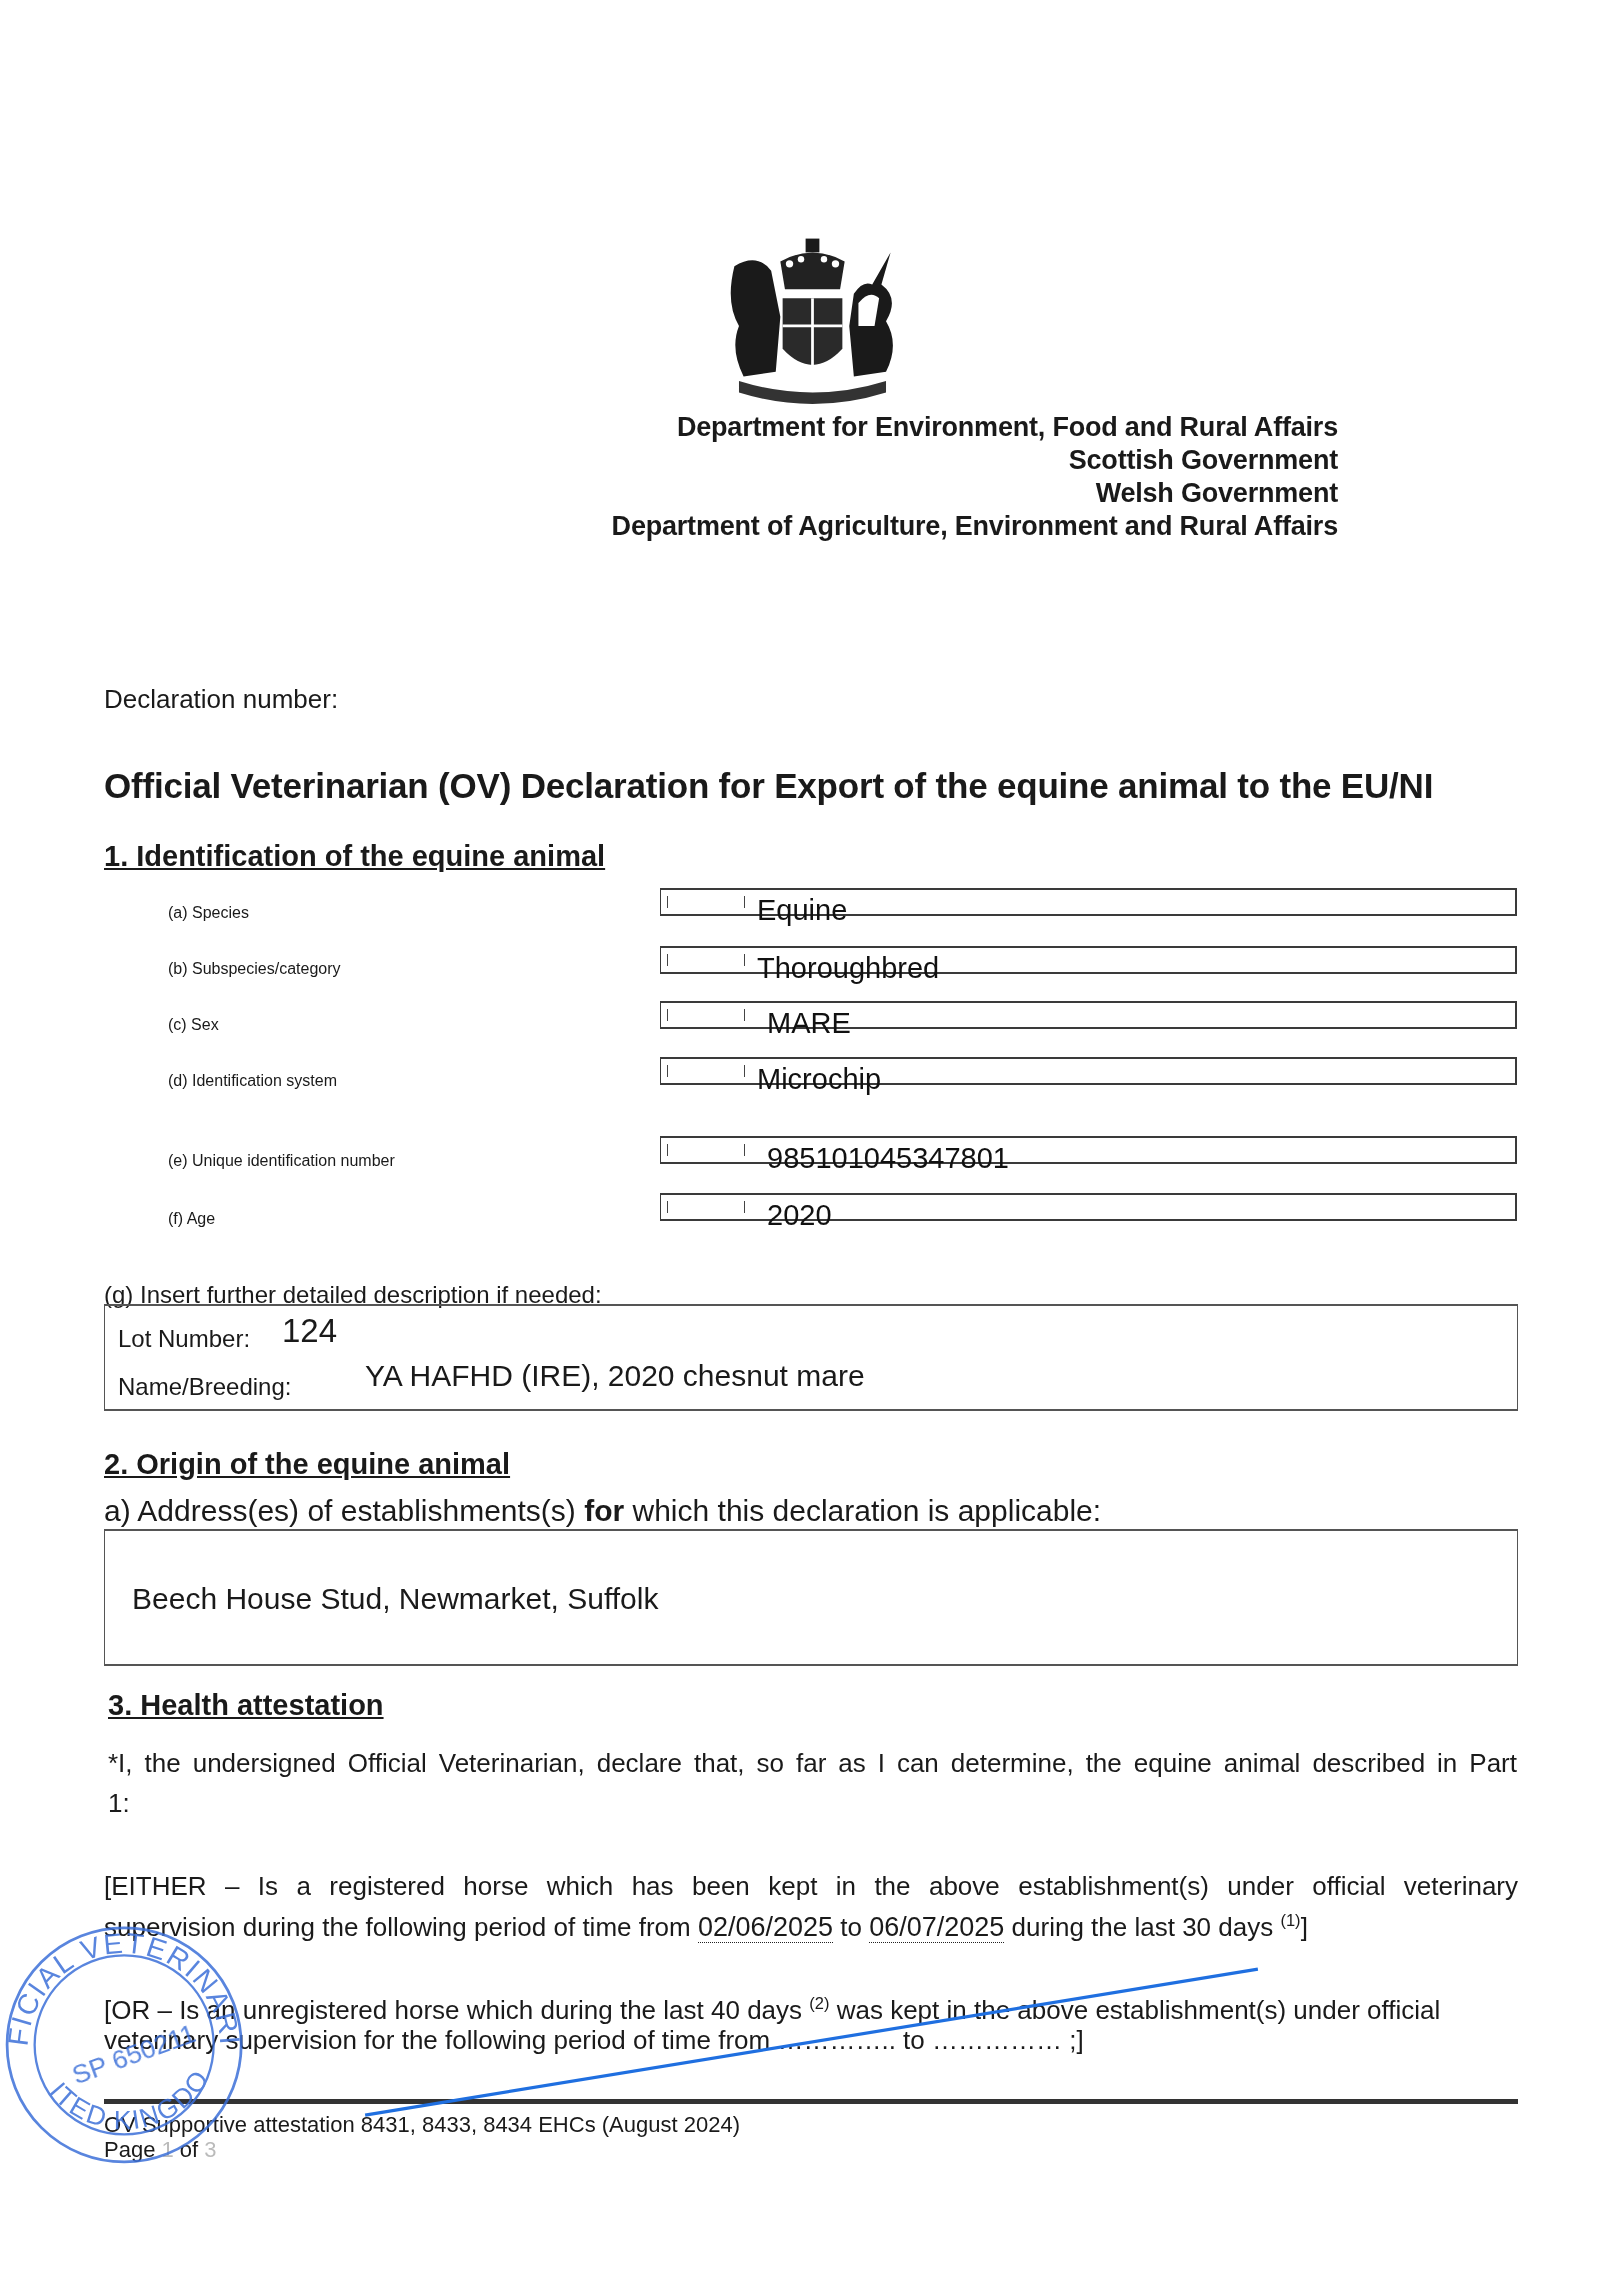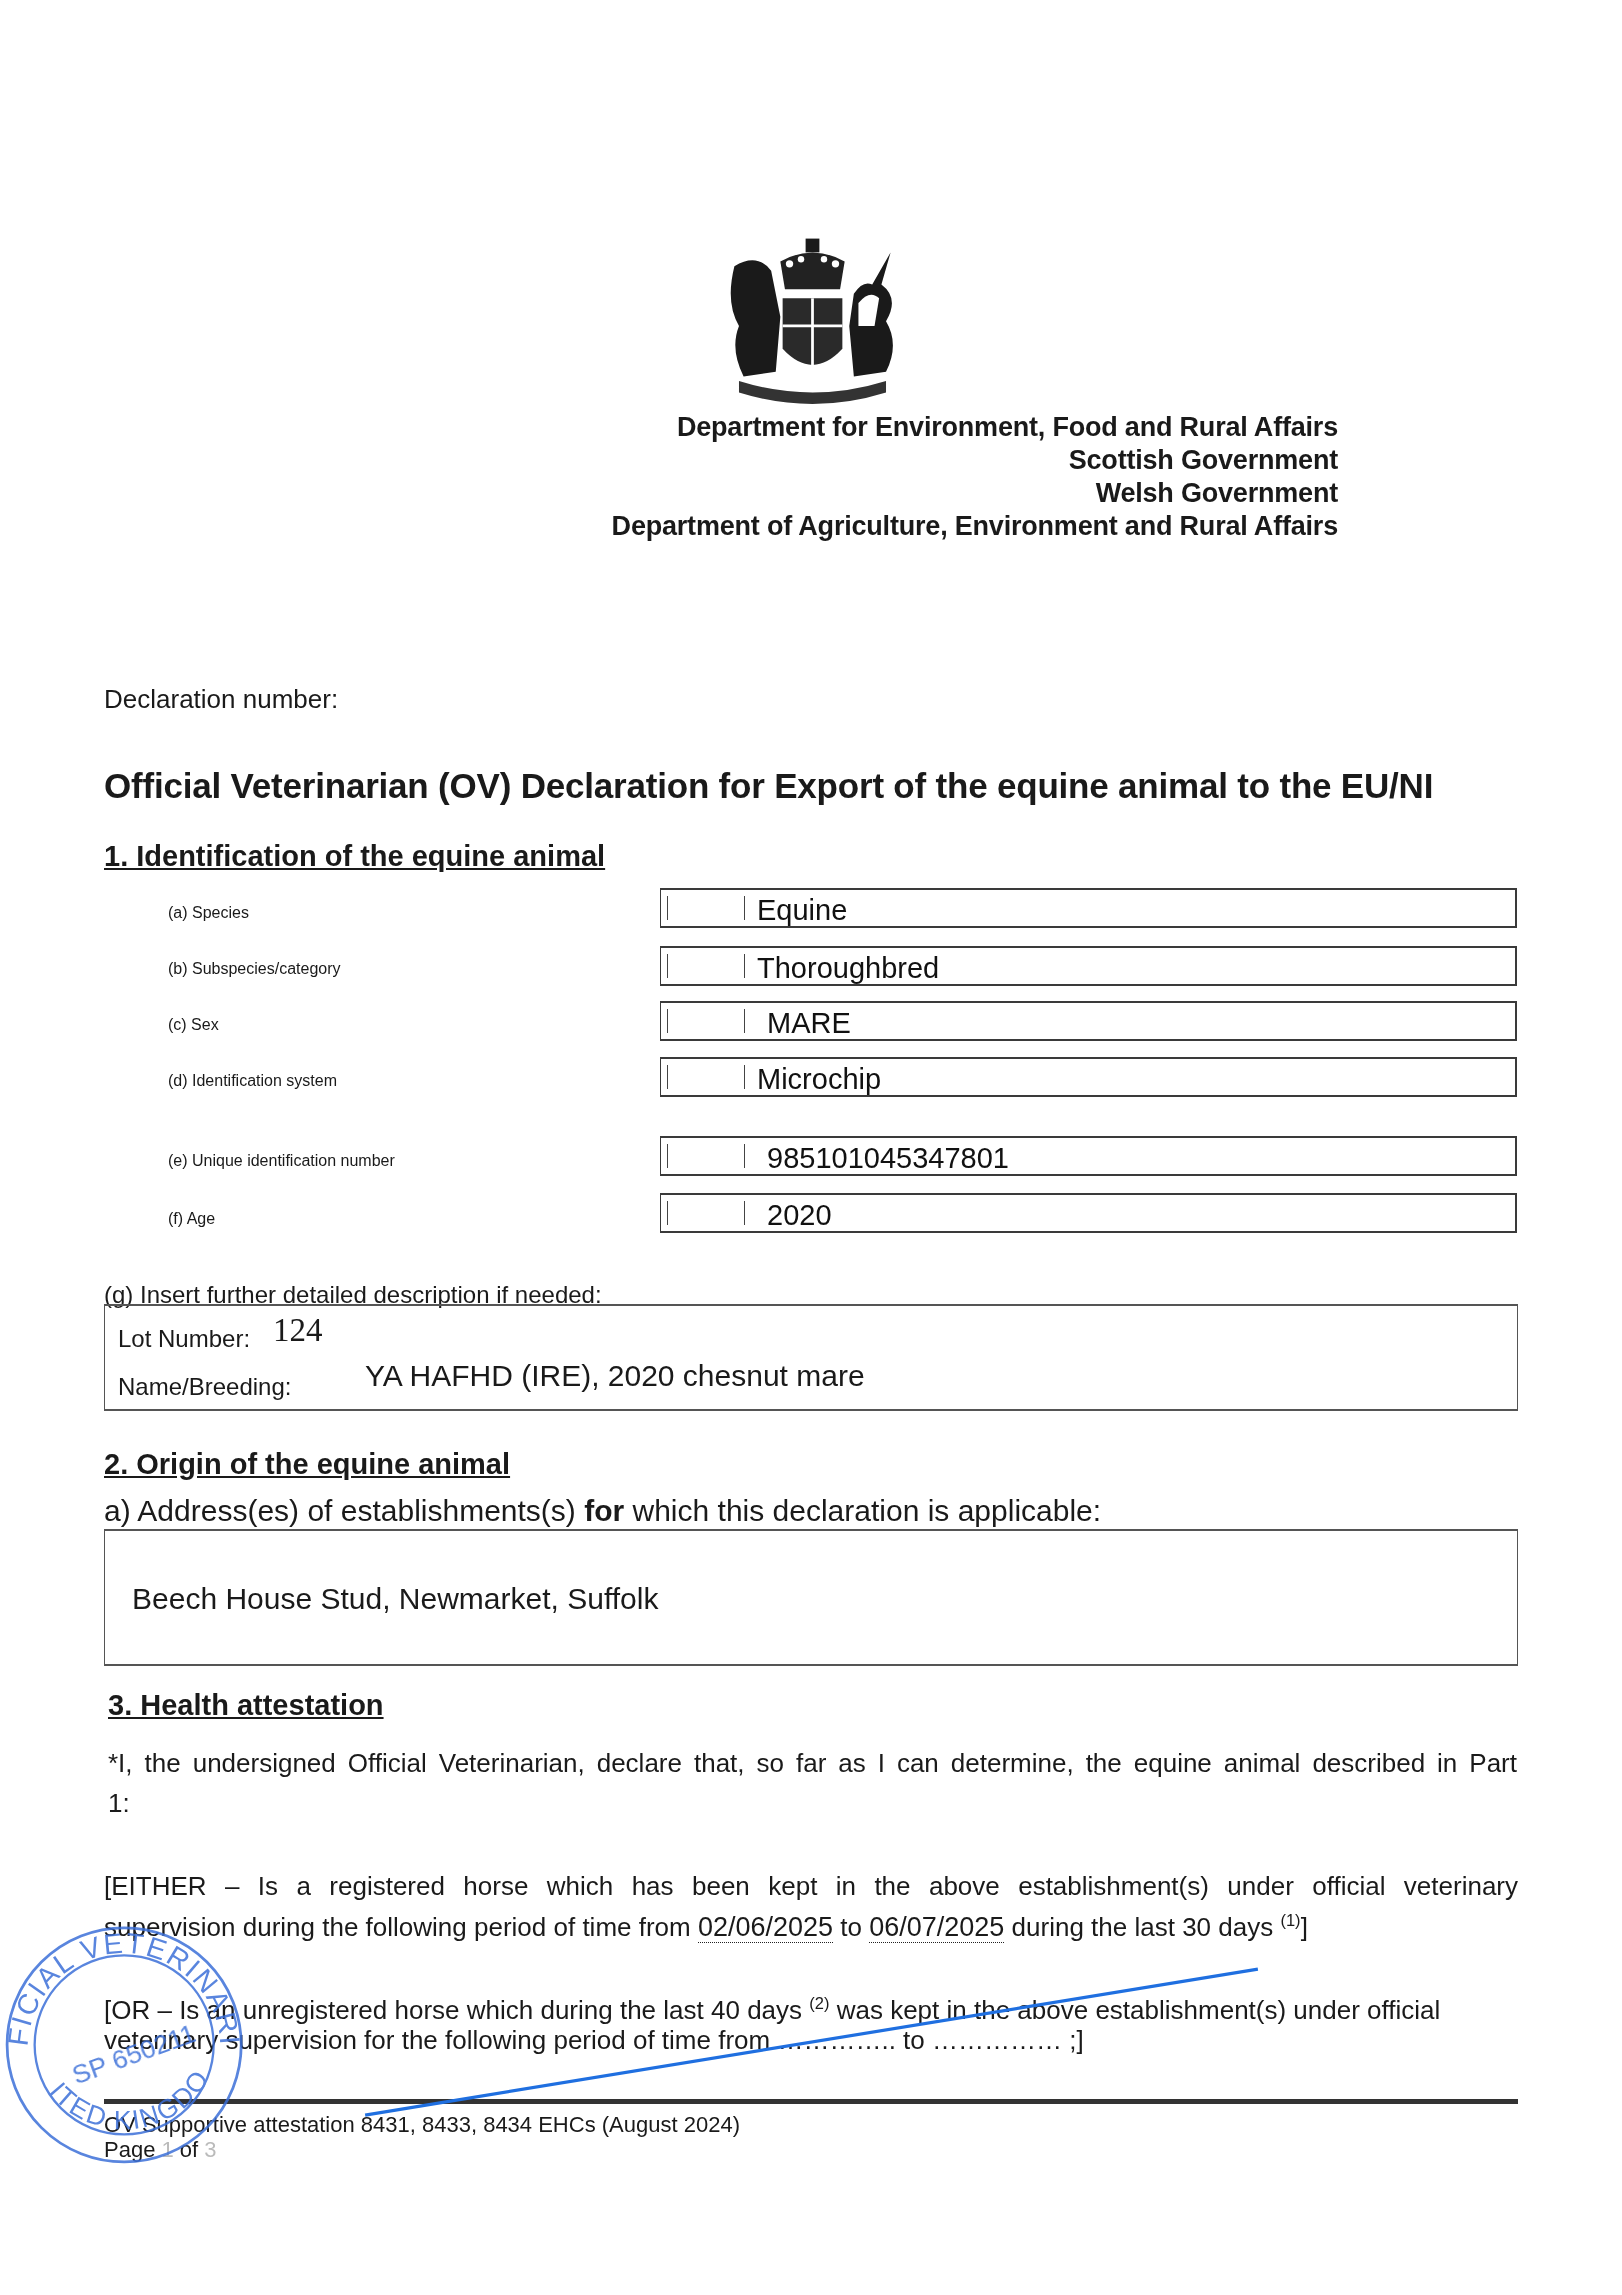--- a/index.html
+++ b/index.html
@@ -36,21 +36,21 @@
       letter-spacing: -0.2px; white-space: nowrap;
     }
 
     .section-h {
       font-size: 29px; font-weight: bold; white-space: nowrap; text-decoration: underline;
     }
 
     .field-label { left: 120px; font-size: 16px; white-space: nowrap; margin-left: 48px; }
 
     .field-box {
-      left: 660px; width: 857px; height: 40px;
+      left: 660px; width: 857px; height: 28px;
       border: 2.3px solid #3a3a3a;
       border-left-width: 1.8px; border-right-width: 2.3px;
       box-sizing: border-box;
       background: #fff;
     }
     .field-box .inner1 {
       position: absolute; left: 6.4px; top: 6.4px; bottom: 6.4px;
       border-left: 1.4px solid #444;
     }
     .field-box .inner2 {
@@ -62,21 +62,21 @@
       font-size: 29px; line-height: 32px; white-space: nowrap; color: #111;
     }
 
     .desc-label { left: 104px; top: 1281px; font-size: 24px; white-space: nowrap; }
     .desc-box {
       left: 104px; top: 1304px; width: 1414px; height: 107px;
       border: 1.4px solid #555; border-top-width: 2.8px; border-bottom-width: 2.8px;
       box-sizing: border-box;
     }
     .desc-lot-label { left: 118px; top: 1325px; font-size: 24px; }
-    .desc-lot-val { left: 273px; top: 1312px; font-size: 33px; font-family: Liberation Serif, serif; }
+    .desc-lot-val { left: 282px; top: 1312px; font-size: 33px; }
     .desc-name-label { left: 118px; top: 1373px; font-size: 24px; }
     .desc-name-val { left: 365px; top: 1359px; font-size: 30px; white-space: nowrap; }
 
     .origin-sub { left: 104px; top: 1494px; font-size: 30px; white-space: nowrap; }
     .origin-box {
       left: 104px; top: 1529px; width: 1414px; height: 137px;
       border: 1.4px solid #555; border-top-width: 2.8px; border-bottom-width: 2.8px;
       box-sizing: border-box;
     }
     .origin-val { left: 132px; top: 1582px; font-size: 30px; white-space: nowrap; }

